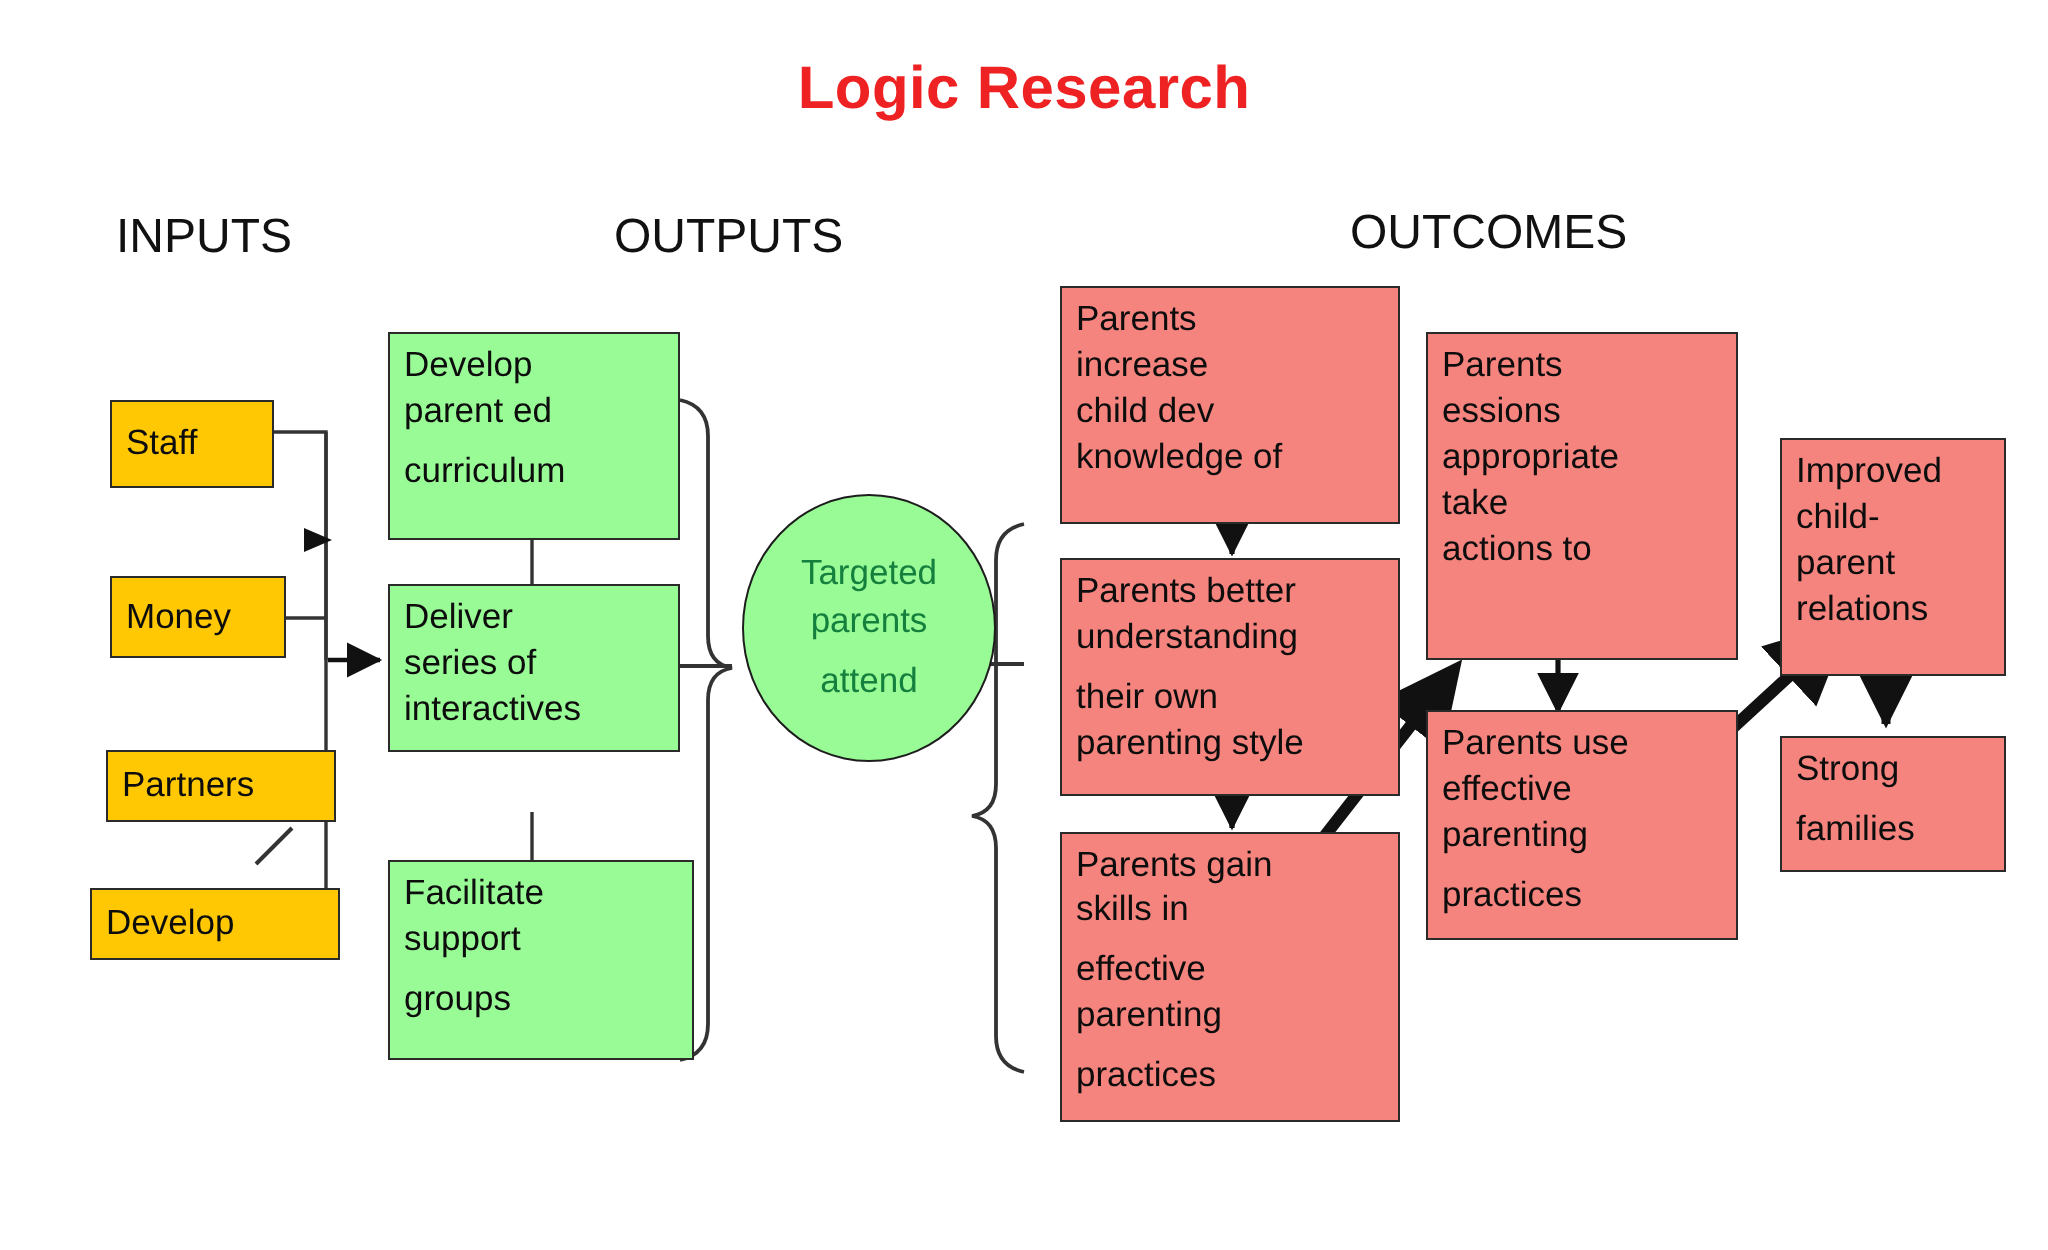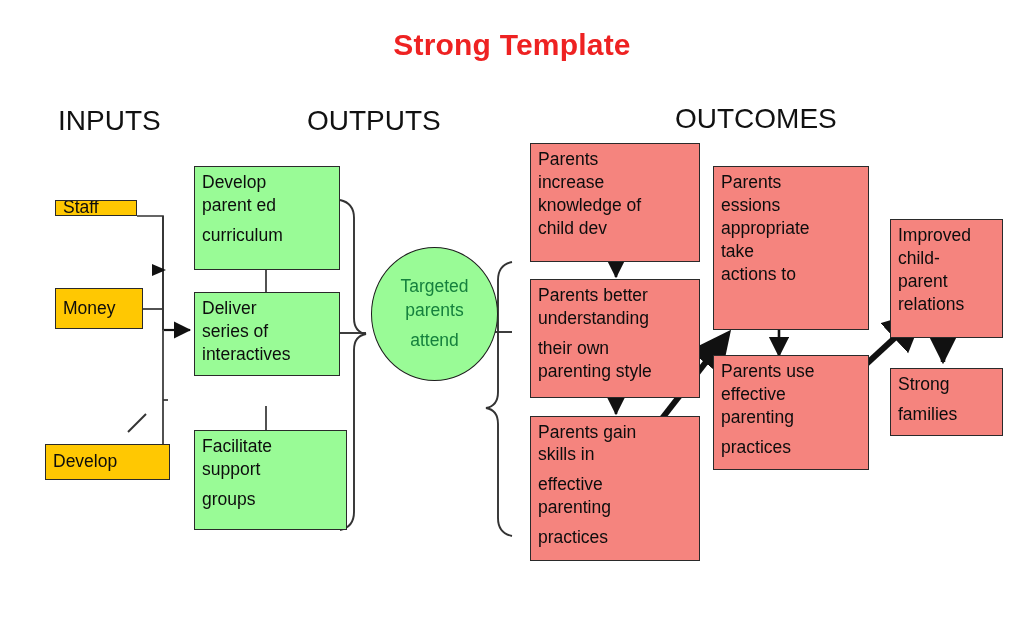--- a/index.html
+++ b/index.html
@@ -29,21 +29,21 @@
     top: 28px;
     width: 1024px;
     text-align: center;
     font-size: 30px;
     font-weight: bold;
     color: #ee2222;
     letter-spacing: 0.2px;
   }
   .col-header {
     position: absolute;
-    font-size: 28px;
+    font-size: 24px;
     color: #111111;
     white-space: nowrap;
   }
   .node {
     position: absolute;
     box-sizing: border-box;
     border: 1.6px solid #2a2a2a;
     color: #0d0d0d;
     font-size: 17.5px;
     line-height: 1.32;
@@ -74,21 +74,21 @@
   }
   .ln { display: block; }
   .ln.gap { margin-top: 7px; }
   .ln.tight { margin-top: -1px; }
 </style>
 </head>
 <body>
 
 <div id="canvas">
 
-  <div class="title">Strong Template</div>
+  <div class="title">Logic Research</div>
 
   <div class="col-header" style="left:58px; top:105px;">INPUTS</div>
   <div class="col-header" style="left:307px; top:105px;">OUTPUTS</div>
   <div class="col-header" style="left:675px; top:103px;">OUTCOMES</div>
 
   <svg id="svg-layer" viewBox="0 0 1024 625">
     <defs>
       <marker id="ar-thin" markerWidth="10" markerHeight="10" refX="7.5" refY="4" orient="auto">
         <path d="M0,0 L8,4 L0,8 z" fill="#111"></path>
       </marker>
@@ -121,25 +121,28 @@
     <path d="M616,262 L616,277" stroke="#111" stroke-width="2.6" fill="none" marker-end="url(#ar-thin)"></path>
     <path d="M616,398 L616,414" stroke="#111" stroke-width="2.6" fill="none" marker-end="url(#ar-thin)"></path>
 
     <path d="M653,430 L720,344" stroke="#111" stroke-width="6" fill="none" marker-end="url(#ar-thick)"></path>
     <path d="M862,368 L912,322" stroke="#111" stroke-width="6" fill="none" marker-end="url(#ar-thick)"></path>
 
     <path d="M779,330 L779,356" stroke="#111" stroke-width="2.6" fill="none" marker-end="url(#ar-thin)"></path>
     <path d="M943,338 L943,362" stroke="#111" stroke-width="4.5" fill="none" marker-end="url(#ar-thin)"></path>
   </svg>
 
-  <div class="node yellow mid" style="left:55px; top:200px; width:82px; height:16px;">
+  <div class="node yellow mid" style="left:55px; top:200px; width:82px; height:44px;">
     <span>Staff</span>
   </div>
   <div class="node yellow mid" style="left:55px; top:288px; width:88px; height:41px;">
     <span>Money</span>
+  </div>
+  <div class="node yellow mid" style="left:53px; top:375px; width:115px; height:36px;">
+    <span>Partners</span>
   </div>
   <div class="node yellow mid" style="left:45px; top:444px; width:125px; height:36px;">
     <span>Develop</span>
   </div>
 
   <div class="node green" style="left:194px; top:166px; width:146px; height:104px;">
     <span class="ln">Develop</span>
     <span class="ln">parent ed</span>
     <span class="ln gap">curriculum</span>
   </div>
@@ -157,22 +160,22 @@
 
   <div class="ellipse" style="left:371px; top:247px; width:127px; height:134px;">
     <span class="ln">Targeted</span>
     <span class="ln">parents</span>
     <span class="ln gap">attend</span>
   </div>
 
   <div class="node red" style="left:530px; top:143px; width:170px; height:119px;">
     <span class="ln">Parents</span>
     <span class="ln">increase</span>
+    <span class="ln">child dev</span>
     <span class="ln">knowledge of</span>
-    <span class="ln">child dev</span>
   </div>
   <div class="node red" style="left:530px; top:279px; width:170px; height:119px;">
     <span class="ln">Parents better</span>
     <span class="ln">understanding</span>
     <span class="ln gap">their own</span>
     <span class="ln">parenting style</span>
   </div>
   <div class="node red" style="left:530px; top:416px; width:170px; height:145px;">
     <span class="ln">Parents gain</span>
     <span class="ln tight">skills in</span>

